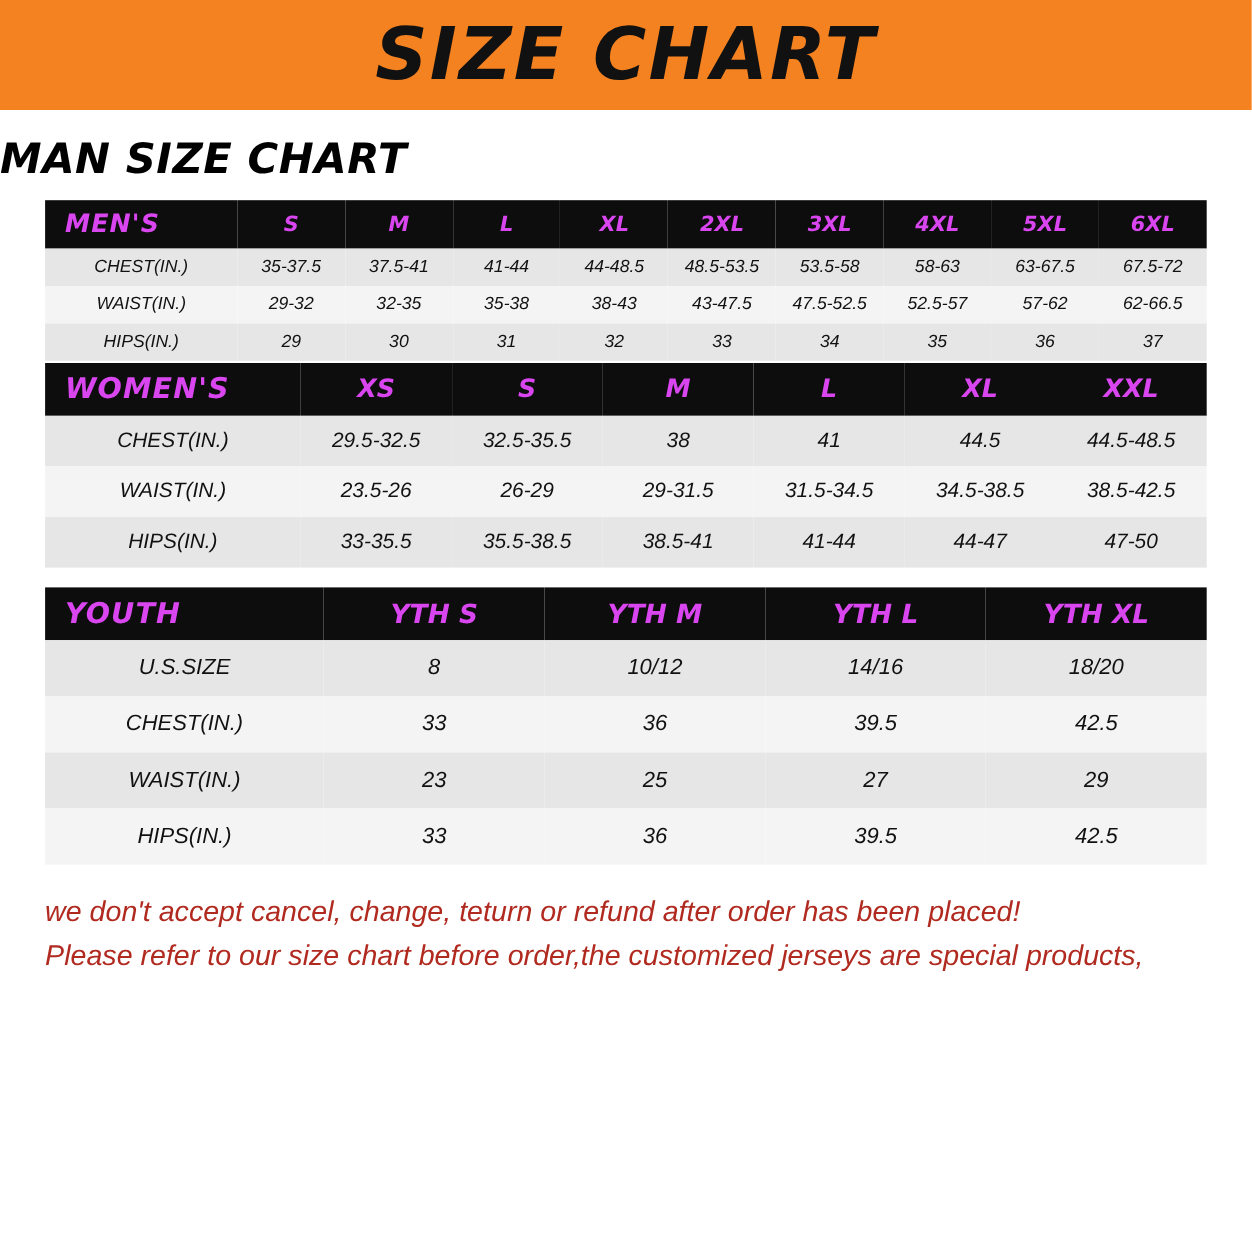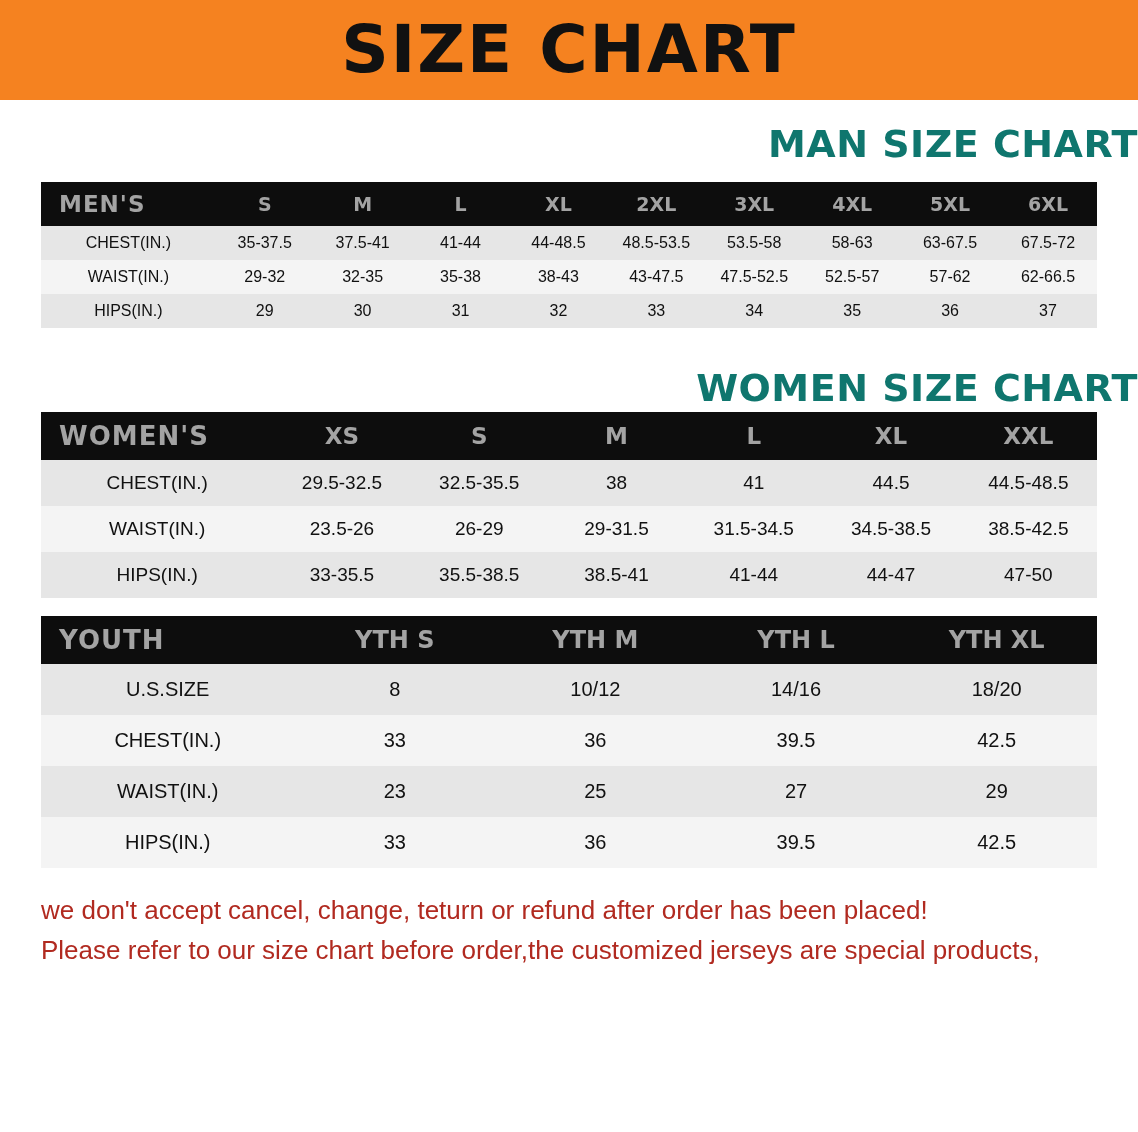--- a/index.html
+++ b/index.html
@@ -12,20 +12,21 @@
     height: 1132px;
     font-family: "Liberation Sans", sans-serif;
     color: #000000;
     overflow: hidden;
   }
   .page {
     width: 1138px;
     height: 804px;
     position: relative;
     background: #ffffff;
+    font-style: italic;
   }
 
   
   .banner {
     height: 100px;
     background: #f58220;
     display: flex;
     align-items: center;
     justify-content: center;
   }
@@ -33,26 +34,26 @@
     font-family: "DejaVu Sans", sans-serif;
     font-weight: bold;
     font-size: 66px;
     letter-spacing: 2px;
     color: #111111;
     line-height: 1;
   }
 
   
   .section-title {
-    text-align: right;
+    text-align: left;
     font-family: "DejaVu Sans", sans-serif;
     font-weight: bold;
     font-size: 38px;
     letter-spacing: 0.5px;
-    color: #0f766e;
+    color: #000000;
   }
   .t-man   { margin-top: 22px; }
   .t-women { margin-top: 38px; }
   .t-youth { margin-top: 46px; }
 
   
   .table-wrap {
     margin: 0 auto;
     width: 1056px;
   }
@@ -60,21 +61,21 @@
   .women-wrap { margin-top: 2px; }
   .youth-wrap { margin-top: 18px; }
 
   table {
     border-collapse: collapse;
     width: 100%;
     table-layout: fixed;
   }
   thead th {
     background: #0d0d0d;
-    color: #a3a3a3;
+    color: #d946ef;
     font-family: "DejaVu Sans", sans-serif;
     font-weight: bold;
     text-align: center;
     padding: 9px 2px;
   }
   thead th.rowhead {
     text-align: left;
     padding-left: 18px;
   }
   tbody td {
@@ -188,21 +189,20 @@
           <td>33</td>
           <td>34</td>
           <td>35</td>
           <td>36</td>
           <td>37</td>
         </tr>
       </tbody>
     </table>
   </div>
 
-  <div class="section-title t-women">WOMEN SIZE CHART</div>
 
   <div class="table-wrap women-wrap">
     <table class="women-table">
       <colgroup>
         <col style="width:22%">
           <col style="width:13%">
           <col style="width:13%">
           <col style="width:13%">
         <col style="width:13%">
           <col style="width:13%">

